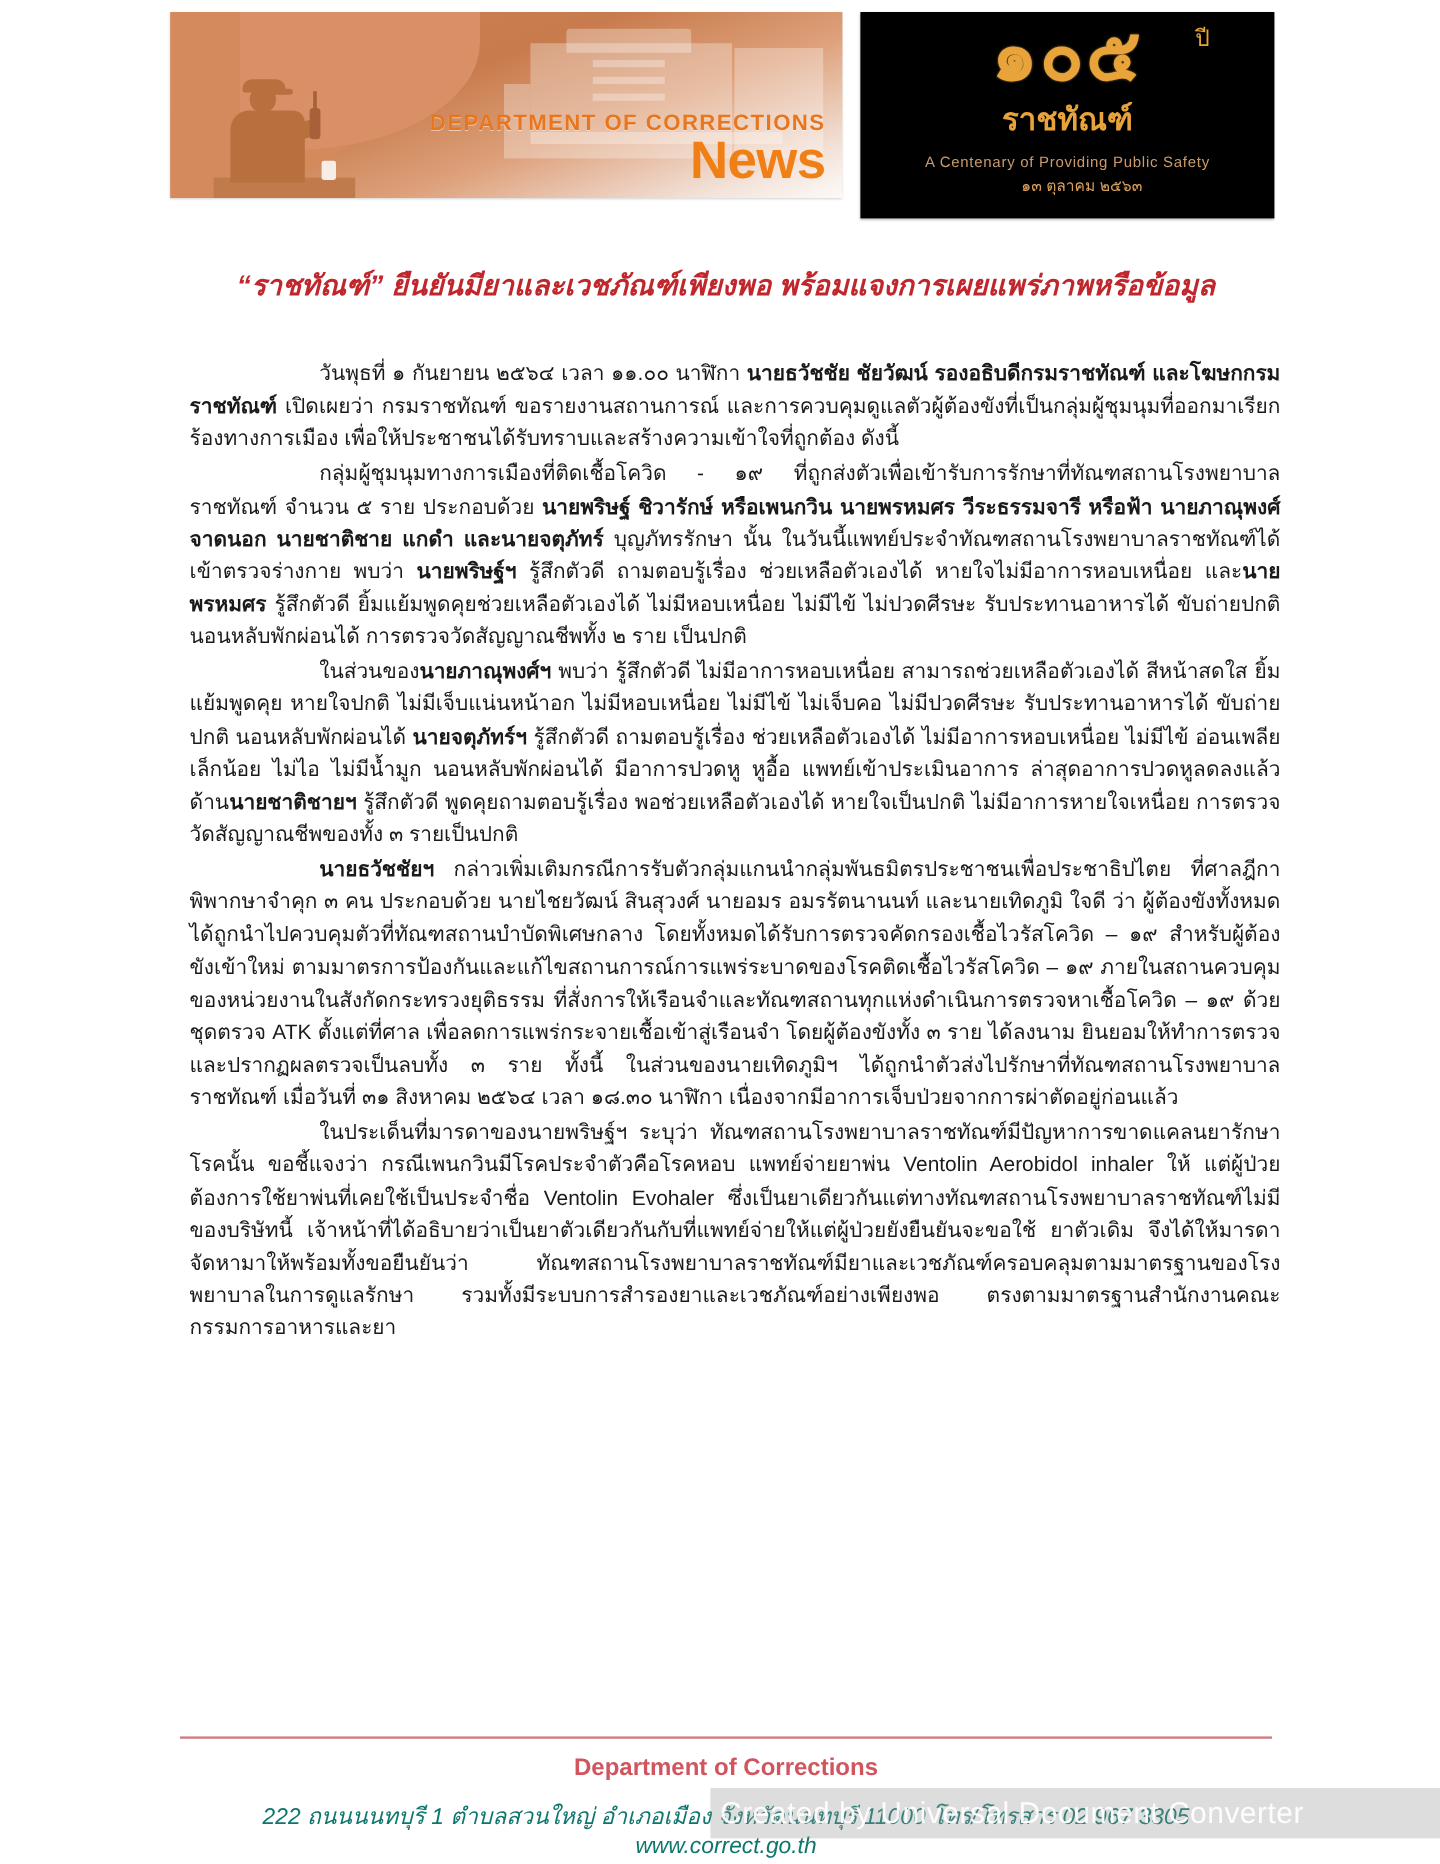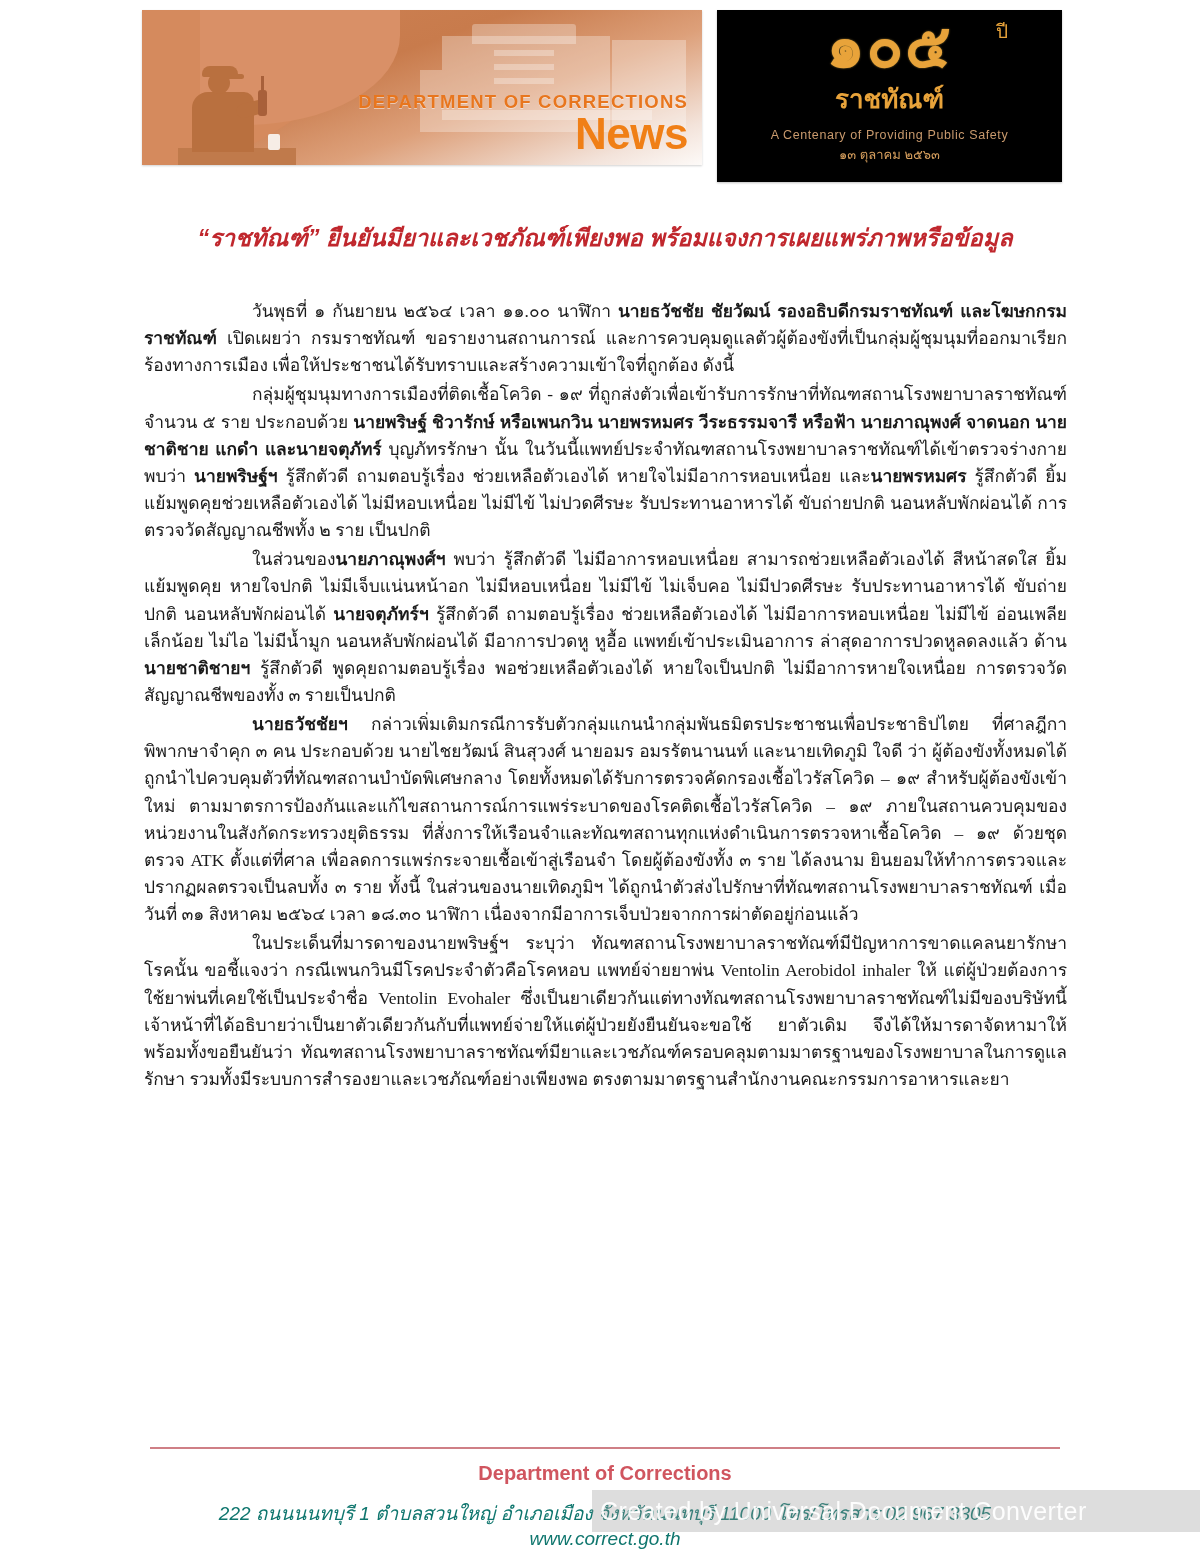--- a/index.html
+++ b/index.html
@@ -196,20 +196,21 @@
     font-size: 12.5px;
     letter-spacing: .6px;
     color: #c99a6d;
   }
   .logo-date {
     position: absolute;
     top: 134px; left: 0; width: 100%;
     text-align: center;
     font-size: 13px;
     color: #d8a05e;
+    padding-left: 12px;
   }
 
   
   .doc-title {
     position: absolute;
     left: 150px;
     top: 196px;
     width: 910px;
     text-align: center;
     font-family: "Liberation Sans", "DejaVu Sans", sans-serif;
@@ -228,23 +229,22 @@
     top: 298px;
     width: 925px;
     font-family: "Liberation Sans", "DejaVu Sans", sans-serif;
     font-size: 17.4px;
     line-height: 1.56;
     color: #1a1a1a;
     text-align: justify;
     text-justify: inter-word;
   }
   .body-copy p {
-    margin: 0 0 2px 2px;
+    margin: 0 0 2px 16px;
     text-indent: 0;
-    font-family: Liberation Serif, serif;
   }
   .body-copy p .lead {
     display: inline-block;
     width: 108px;
   }
   .body-copy b { font-weight: bold; }
 
   
   .footer-rule {
     position: absolute;

